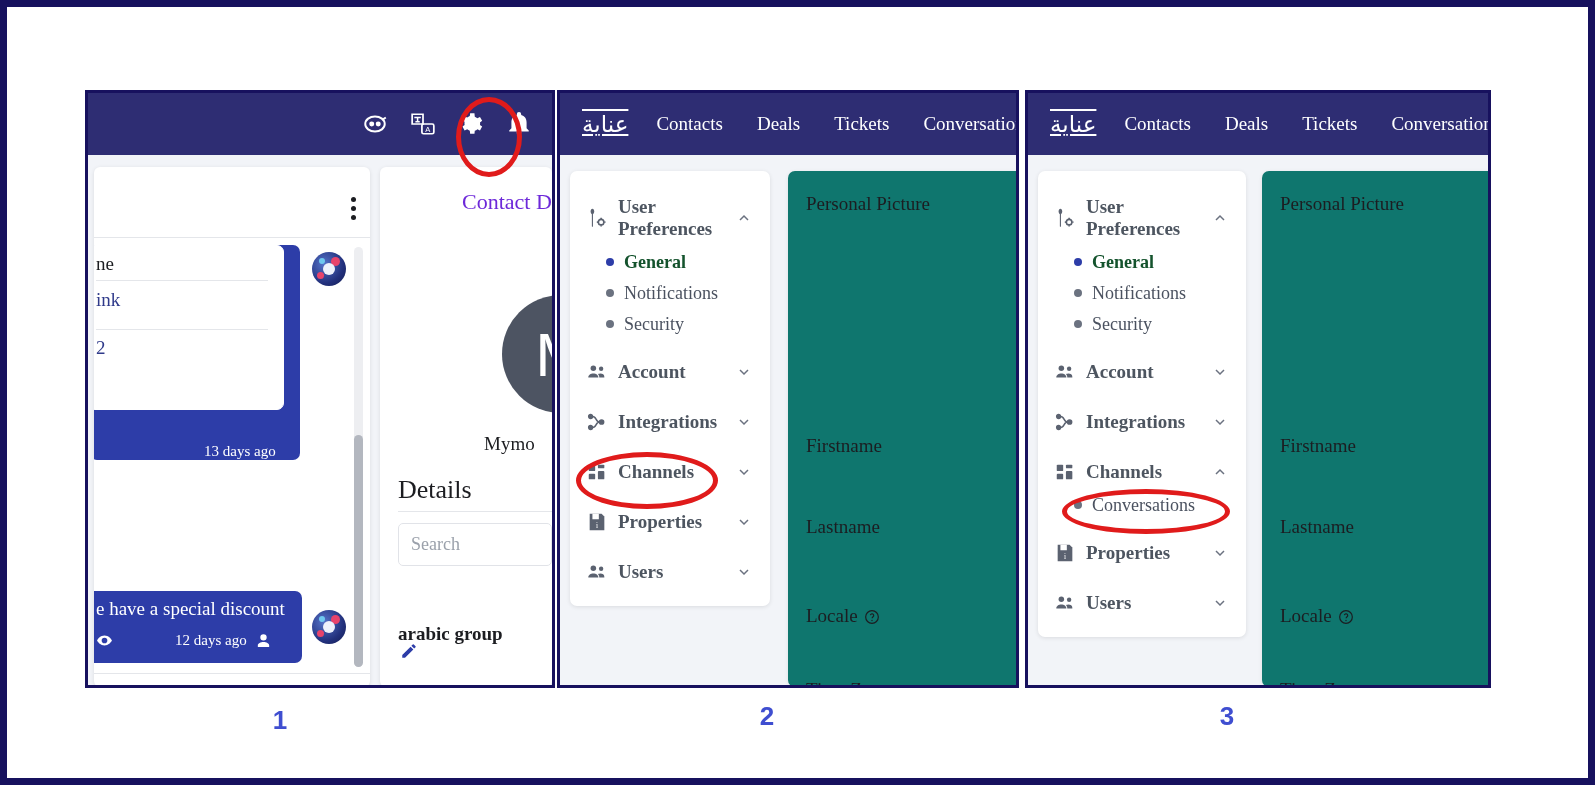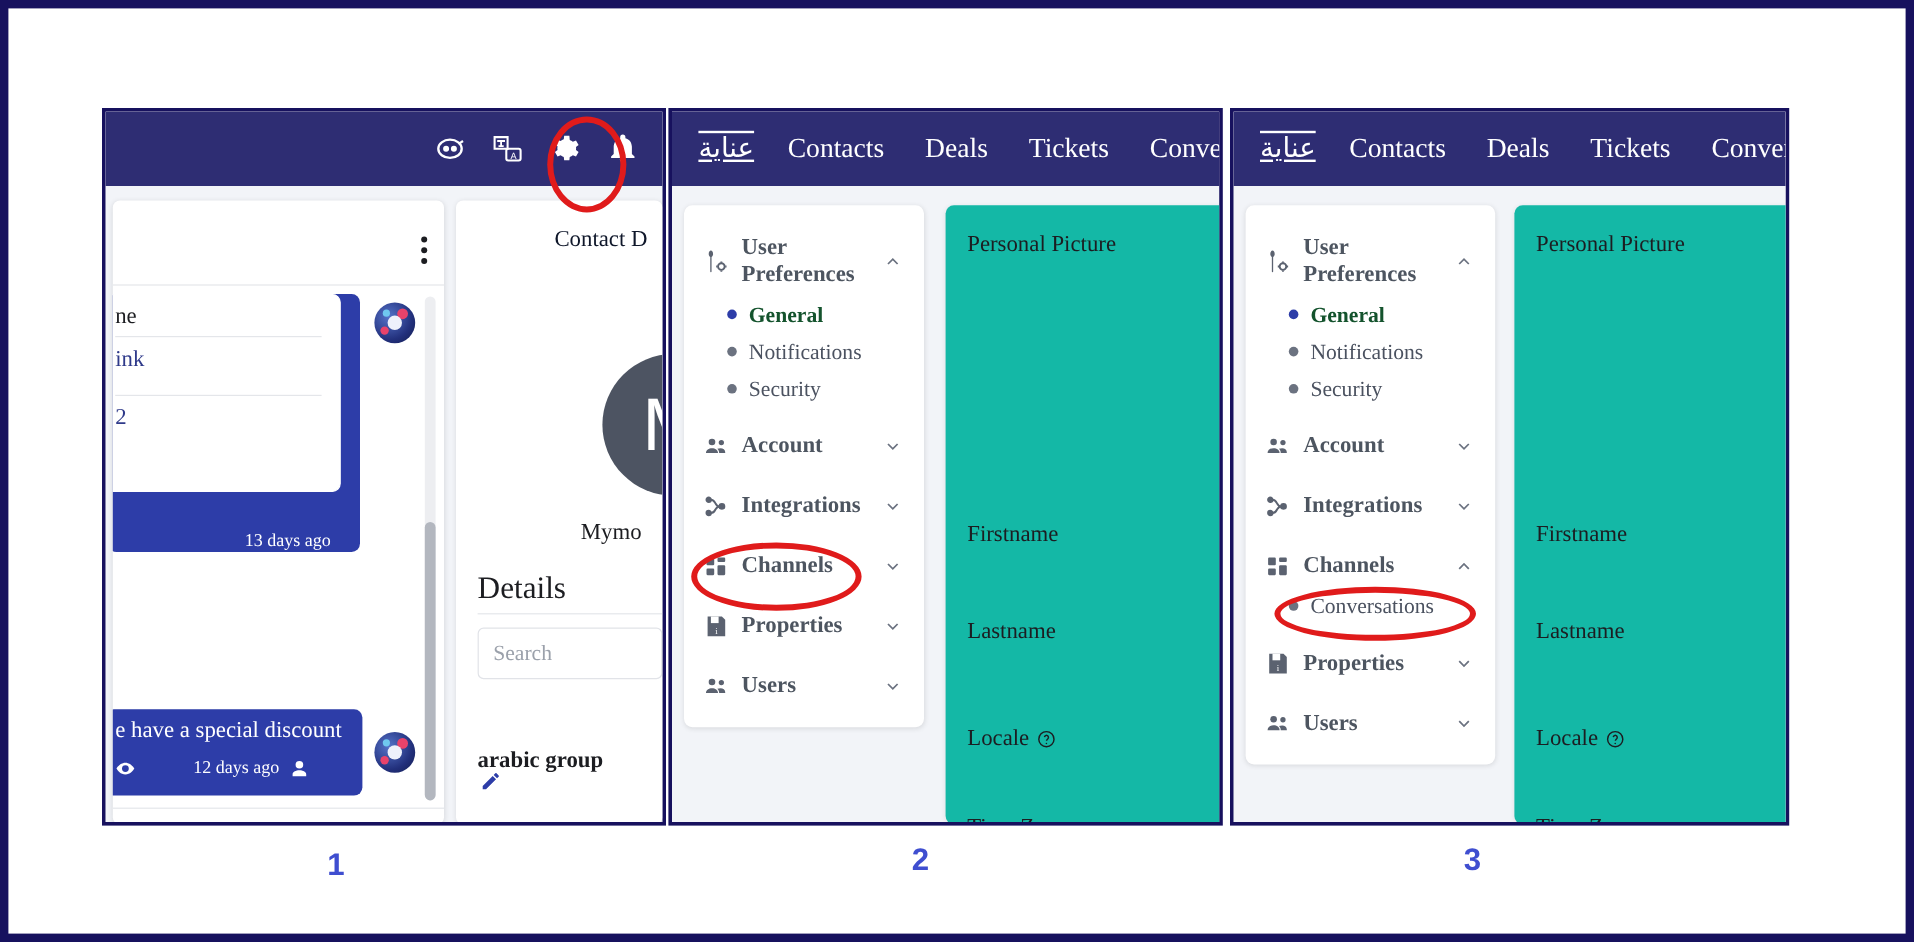--- a/index.html
+++ b/index.html
@@ -53,21 +53,21 @@
     text-decoration: overline underline;
   }
   .nav-links {
     display: flex; align-items: center;
     margin-left: 28px;
     gap: 34px;
     white-space: nowrap;
   }
   .nav-link {
     color: #ffffff;
-    font-size: 23px;
+    font-size: 19px;
     font-family: "Liberation Serif", serif;
   }
   .nav-icons {
     position: absolute; right: 0; top: 0; height: 62px;
     display: flex; align-items: center; gap: 22px;
     padding-right: 20px;
   }
   .nav-icon { width: 26px; height: 26px; color: #ffffff; display:block; }
 
   
@@ -112,21 +112,21 @@
     width: 8px; height: 8px; border-radius: 50%;
     background: #6b7280; flex: 0 0 8px;
   }
   .side-sub.active .bullet { background: #2d3da8; }
   .side-sub .slabel { font-size: 18px; color: #4b5260; }
   .side-sub.active .slabel { color: #14532d; font-weight: bold; }
 
   
   .content-card {
     position: absolute;
-    background: #14b8a6;
+    background: #0f766e;
     border-radius: 7px;
     box-shadow: 0 1px 4px rgba(0,0,0,.08);
     padding: 22px 16px 0 18px;
     overflow: hidden;
   }
   .field-label {
     position: absolute;
     font-size: 19px;
     color: #1c1d21;
     white-space: nowrap;
@@ -196,21 +196,21 @@
 
   
   .detail-card {
     position: absolute;
     background: #ffffff;
     border-radius: 6px;
     box-shadow: 0 1px 4px rgba(0,0,0,.10);
     overflow: hidden;
   }
   .contact-link {
-    position: absolute; font-size: 19px; color: #0f172a; white-space: nowrap;
+    position: absolute; font-size: 22px; color: #6d28d9; white-space: nowrap;
   }
   .avatar-lg {
     position: absolute; border-radius: 50%;
     background: #4d5462;
     color: #ffffff;
     display: flex; align-items: center; justify-content: center;
     font-size: 62px;
     font-family: "Liberation Sans", sans-serif;
   }
   .mono-name {
@@ -305,21 +305,21 @@
           <span class="dotD"></span>
           <span class="dotC"></span>
       </div>
 
       <div class="bubble" style="left:-6px; top:424px; width:214px; height:72px;"></div>
       <div class="bubble-text" style="left:2px; top:431px;">e have a special discount</div>
       <div class="bubble-meta" style="left:2px; top:465px;">
         <svg width="17" height="17" viewBox="0 0 24 24" fill="currentColor">
           <path d="M12 5C6.5 5 2.7 9.5 1.5 12c1.2 2.5 5 7 10.5 7s9.3-4.5 10.5-7C21.3 9.5 17.5 5 12 5zm0 11a4 4 0 110-8 4 4 0 010 8z"></path>
         </svg>
-        <span style="margin-left:40px;">12 days ago</span>
+        <span style="margin-left:54px;">12 days ago</span>
         <svg width="17" height="17" viewBox="0 0 24 24" fill="currentColor">
           <path d="M12 12a4.5 4.5 0 100-9 4.5 4.5 0 000 9zm0 2c-4 0-8 2-8 4.5V21h16v-2.5c0-2.5-4-4.5-8-4.5z"></path>
         </svg>
       </div>
       <div class="avatar-sm" style="left:218px; top:443px;">
         <span class="dotA"></span>
           <span class="dotB"></span>
           <span class="dotD"></span>
           <span class="dotC"></span>
       </div>

